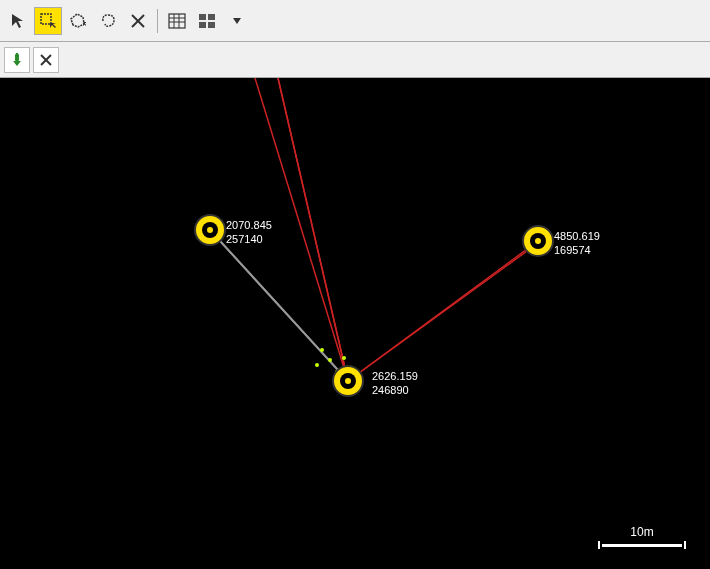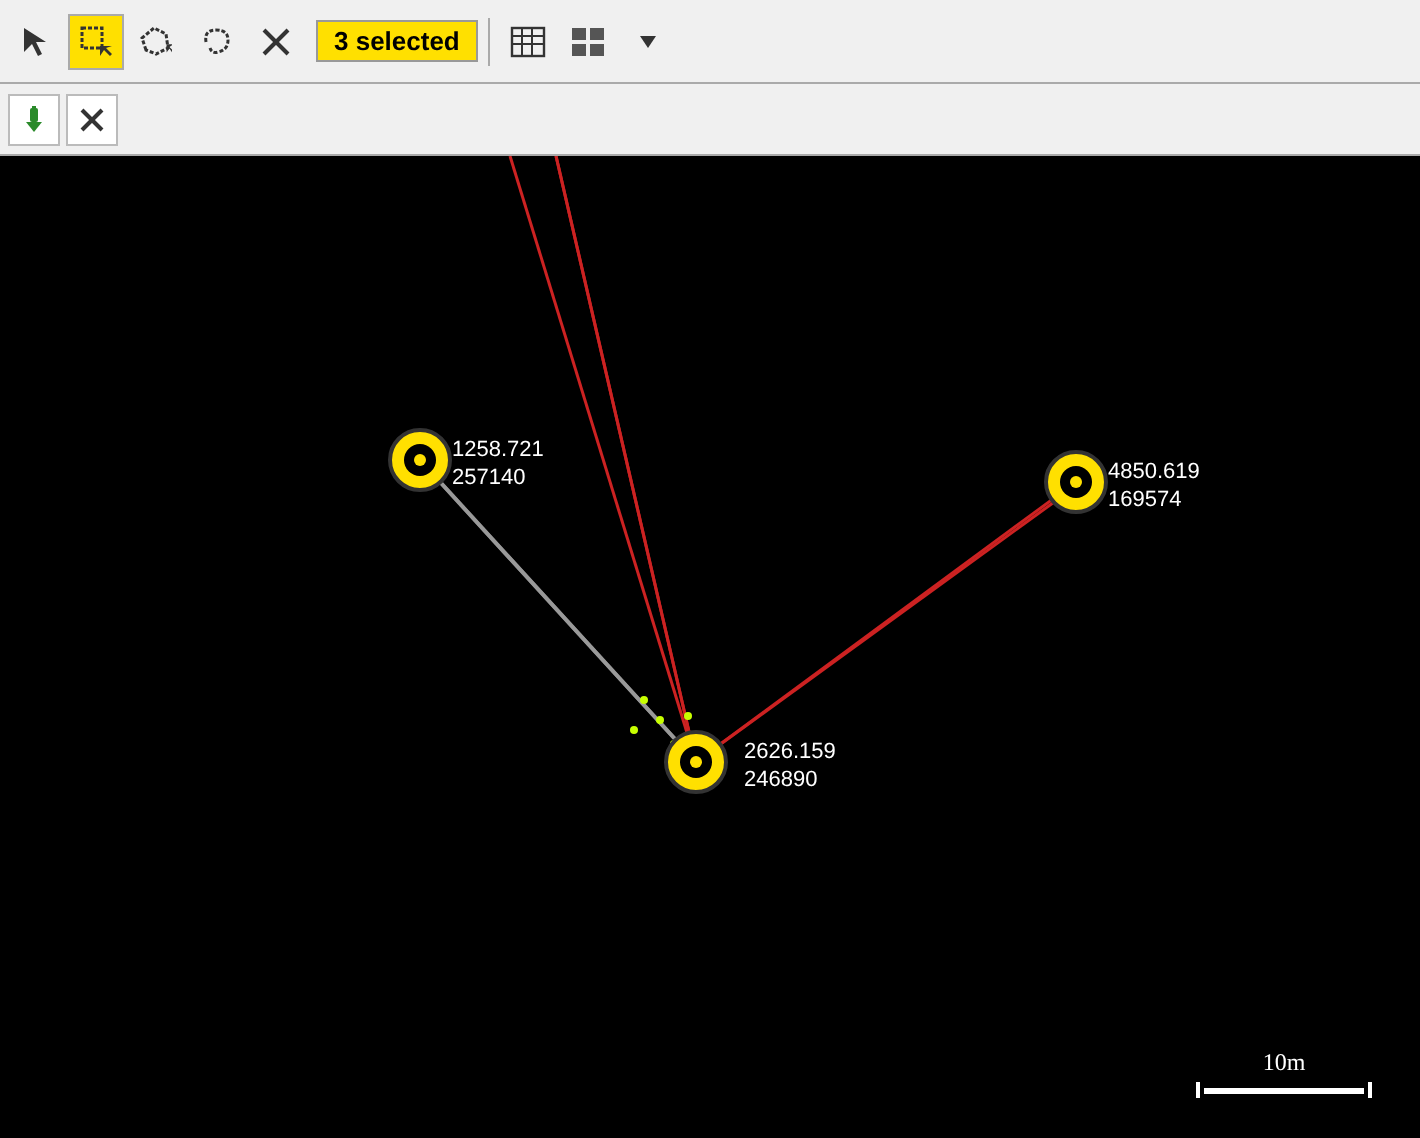--- a/index.html
+++ b/index.html
@@ -142,21 +142,21 @@
       padding: 4px 8px;
       display: flex;
       flex-direction: column;
       align-items: center;
       gap: 2px;
     }
 
     .scale-label {
       color: #fff;
       font-size: 12px;
-      font-family: Liberation Serif, serif;
+      font-family: Liberation Sans, sans-serif;
       margin-top: 43px;
     }
 
     .scale-line {
       display: flex;
       align-items: center;
       gap: 2px;
     }
 
     .scale-tick {
@@ -217,21 +217,20 @@
     </svg>
   </button>
 
   <button class="tool-btn" title="Deselect">
     <svg width="16" height="16" viewBox="0 0 16 16">
       <line x1="2" y1="2" x2="14" y2="14" stroke="#333" stroke-width="2"></line>
       <line x1="14" y1="2" x2="2" y2="14" stroke="#333" stroke-width="2"></line>
     </svg>
   </button>
 
-  <span class="selected-badge">3 selected</span>
 
   <div class="toolbar-separator"></div>
 
   <button class="tool-btn" title="Open Attribute Table">
     <svg width="18" height="16" viewBox="0 0 18 16">
       <rect x="1" y="1" width="16" height="14" fill="none" stroke="#333" stroke-width="1.2"></rect>
       <line x1="1" y1="5" x2="17" y2="5" stroke="#333" stroke-width="1"></line>
       <line x1="1" y1="9" x2="17" y2="9" stroke="#333" stroke-width="1"></line>
       <line x1="6" y1="1" x2="6" y2="15" stroke="#333" stroke-width="1"></line>
       <line x1="11" y1="1" x2="11" y2="15" stroke="#333" stroke-width="1"></line>
@@ -296,21 +295,21 @@
   <div class="small-dot" style="left:342px; top:278px;"></div>
 
   <div class="node-marker" style="left:210px; top:152px;">
     <div class="node-outer">
       <div class="node-inner">
         <div class="node-dot"></div>
       </div>
     </div>
   </div>
   <div class="node-label" style="left:226px; top:140px;">
-    <span>1258.721</span><br>
+    <span>2070.845</span><br>
     <span>257140</span>
   </div>
 
   <div class="node-marker" style="left:538px; top:163px;">
     <div class="node-outer">
       <div class="node-inner">
         <div class="node-dot"></div>
       </div>
     </div>
   </div>

